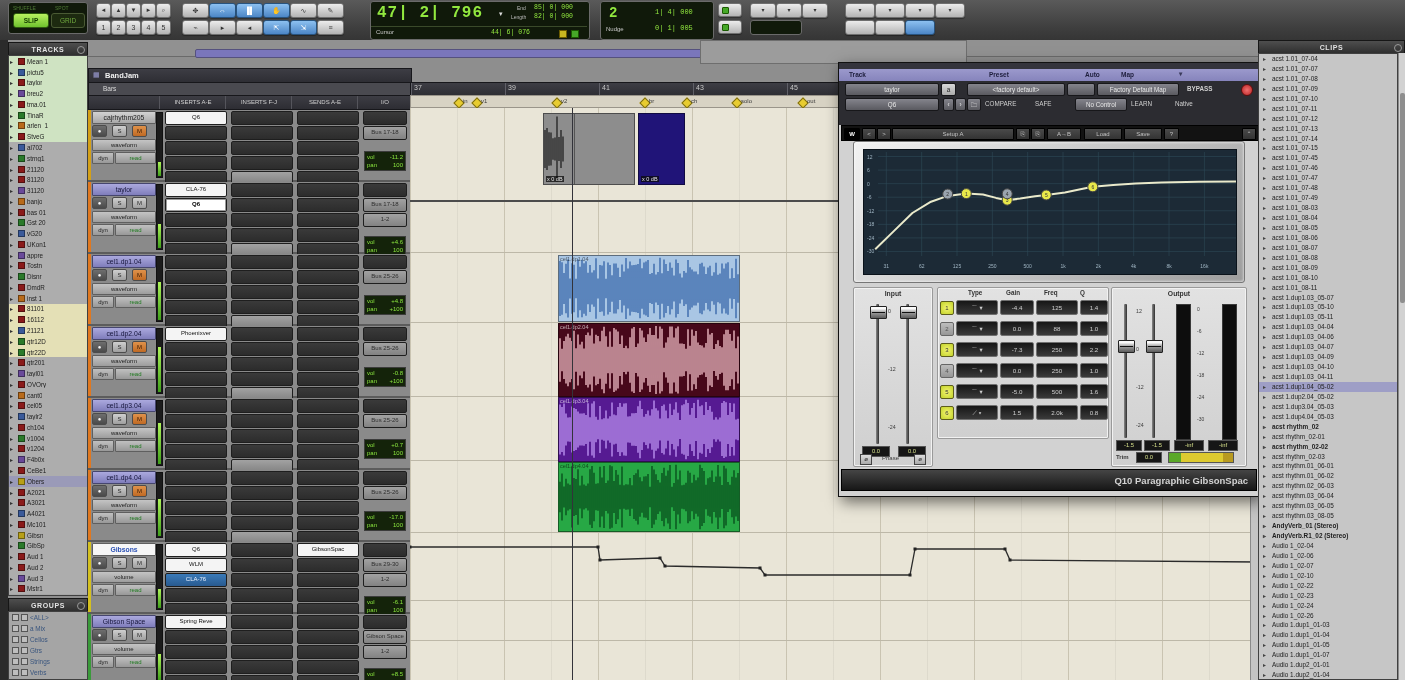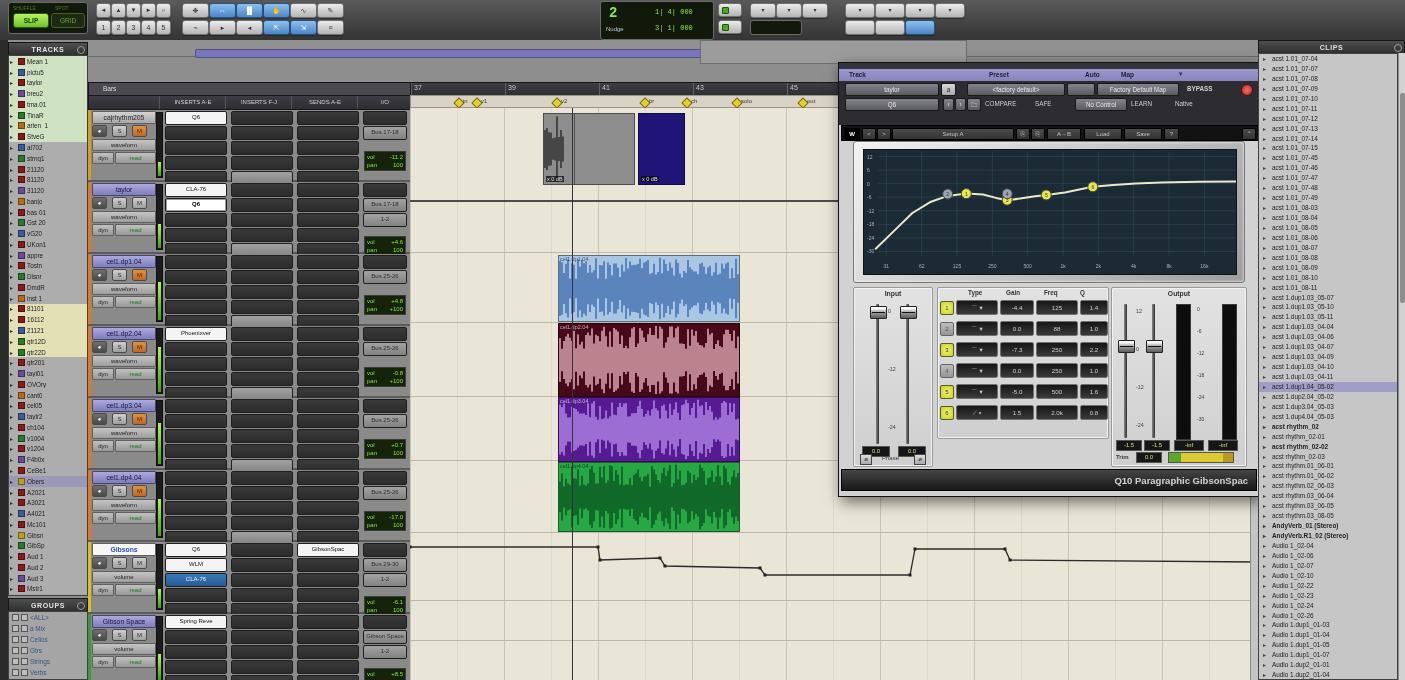--- a/index.html
+++ b/index.html
@@ -127,26 +127,40 @@
 <div id="toolbar">
   <div class="lcd" style="left:8px;top:2px;width:78px;height:30px">
     <span class="abs" style="left:4px;top:2px;font-size:5px;color:#4f7a34">SHUFFLE</span>
     <span class="abs" style="left:46px;top:2px;font-size:5px;color:#4f7a34">SPOT</span>
     <span class="abs" style="left:4px;top:10px;width:34px;height:13px;background:linear-gradient(#b8f060,#6fc22e);border:1px solid #2e5a10;border-radius:3px;font-size:6.5px;font-weight:bold;color:#123a00;text-align:center;line-height:13px">SLIP</span>
     <span class="abs" style="left:42px;top:10px;width:32px;height:13px;background:#1d2a10;border:1px solid #4a5a34;border-radius:3px;font-size:6.5px;color:#6fa83e;text-align:center;line-height:13px">GRID</span>
   </div>
   <div id="zoom-cluster"></div>
   <div id="tool-cluster"></div>
 
+  <div class="lcd" style="left:370px;top:1px;width:218px;height:37px">
+    <span class="abs grn mono" style="left:6px;top:2px;font-size:16px;font-weight:bold;letter-spacing:1px">47| 2| 796</span>
+    <span class="abs" style="left:128px;top:8px;font-size:7px;color:#ddd">▾</span>
+    <span class="abs" style="left:146px;top:3px;font-size:5px;color:#bbb">End</span>
+    <span class="abs grn mono" style="left:163px;top:2px;font-size:6.5px">85| 0| 000</span>
+    <span class="abs" style="left:140px;top:12px;font-size:5px;color:#bbb">Length</span>
+    <span class="abs grn mono" style="left:163px;top:11px;font-size:6.5px">82| 0| 000</span>
+    <div class="abs" style="left:0;top:24px;width:216px;height:12px;border-top:1px solid #3a4a2a">
+      <span class="abs" style="left:5px;top:2px;font-size:6px;color:#c8c8c8">Cursor</span>
+      <span class="abs grn mono" style="left:120px;top:2px;font-size:6.5px">44| 6| 076</span>
+      <span class="abs" style="left:188px;top:3px;width:6px;height:6px;background:#c8b820;border:1px solid #6a5a00"></span>
+      <span class="abs" style="left:200px;top:3px;width:6px;height:6px;background:#46a828;border:1px solid #1a5a00"></span>
+    </div>
+  </div>
 
   <div class="lcd" style="left:600px;top:1px;width:112px;height:37px">
     <span class="abs grn mono" style="left:8px;top:3px;font-size:14px;font-weight:bold">2</span>
     <span class="abs" style="left:5px;top:24px;font-size:6px;color:#c8c8c8">Nudge</span>
     <span class="abs grn mono" style="left:54px;top:6px;font-size:7px">1| 4| 000</span>
-    <span class="abs grn mono" style="left:54px;top:22px;font-size:7px">3| 1| 000</span>
+    <span class="abs grn mono" style="left:54px;top:22px;font-size:7px">0| 1| 005</span>
   </div>
   <div id="misc-cluster"></div>
 <div class="tbtn" style="left: 96px; top: 3px; width: 13px; font-size: 6px;">◄</div>
     <div class="tbtn" style="left: 111px; top: 3px; width: 13px; font-size: 6px;">▲</div>
     <div class="tbtn" style="left: 126px; top: 3px; width: 13px; font-size: 6px;">▼</div>
     <div class="tbtn" style="left: 141px; top: 3px; width: 13px; font-size: 6px;">►</div>
     <div class="tbtn" style="left: 156px; top: 3px; width: 13px; font-size: 6px;">⌕</div>
     <div class="tbtn" style="left: 96px; top: 20px; width: 13px;">1</div>
     <div class="tbtn" style="left: 111px; top: 20px; width: 13px;">2</div>
     <div class="tbtn" style="left: 126px; top: 20px; width: 13px;">3</div>
@@ -482,20 +496,24 @@
           <div class="sq"></div>
           <div>Verbs</div>
         </div>
       </div>
   </div>
 
   <div style="position:absolute;left:88px;top:0;width:1170px;height:16px;background:#919191;border-bottom:1px solid #6a6a6a"></div>
   <div style="position:absolute;left:195px;top:9px;width:555px;height:7px;background:#7a76bb;border:1px solid #55517e;border-radius:2px"></div>
   <div style="position:absolute;left:700px;top:0;width:265px;height:22px;background:#9c9c9c;border:1px solid #6e6e6e"></div>
 
+  <div class="rowdark" style="left:88px;top:28px;width:322px;height:14px">
+    <span style="position:absolute;left:4px;top:2px;font-size:7px;color:#9a9ad0">▦</span>
+    <span style="position:absolute;left:16px;top:2px;font-size:7.5px;font-weight:bold;color:#f0f0f0">BandJam</span>
+  </div>
   <div class="rowdark" style="left:88px;top:42px;width:322px;height:13px;background:#4a4a50">
     <span style="position:absolute;left:14px;top:2px;font-size:6.5px;color:#dcdcdc">Bars</span>
   </div>
   <div class="rowdark" style="left:88px;top:55px;width:322px;height:13px">
     <span class="colhdr" style="left:70px;width:66px">INSERTS A-E</span>
     <span class="colhdr" style="left:136px;width:66px">INSERTS F-J</span>
     <span class="colhdr" style="left:202px;width:66px">SENDS A-E</span>
     <span class="colhdr" style="left:268px;width:54px">I/O</span>
   </div>
 

